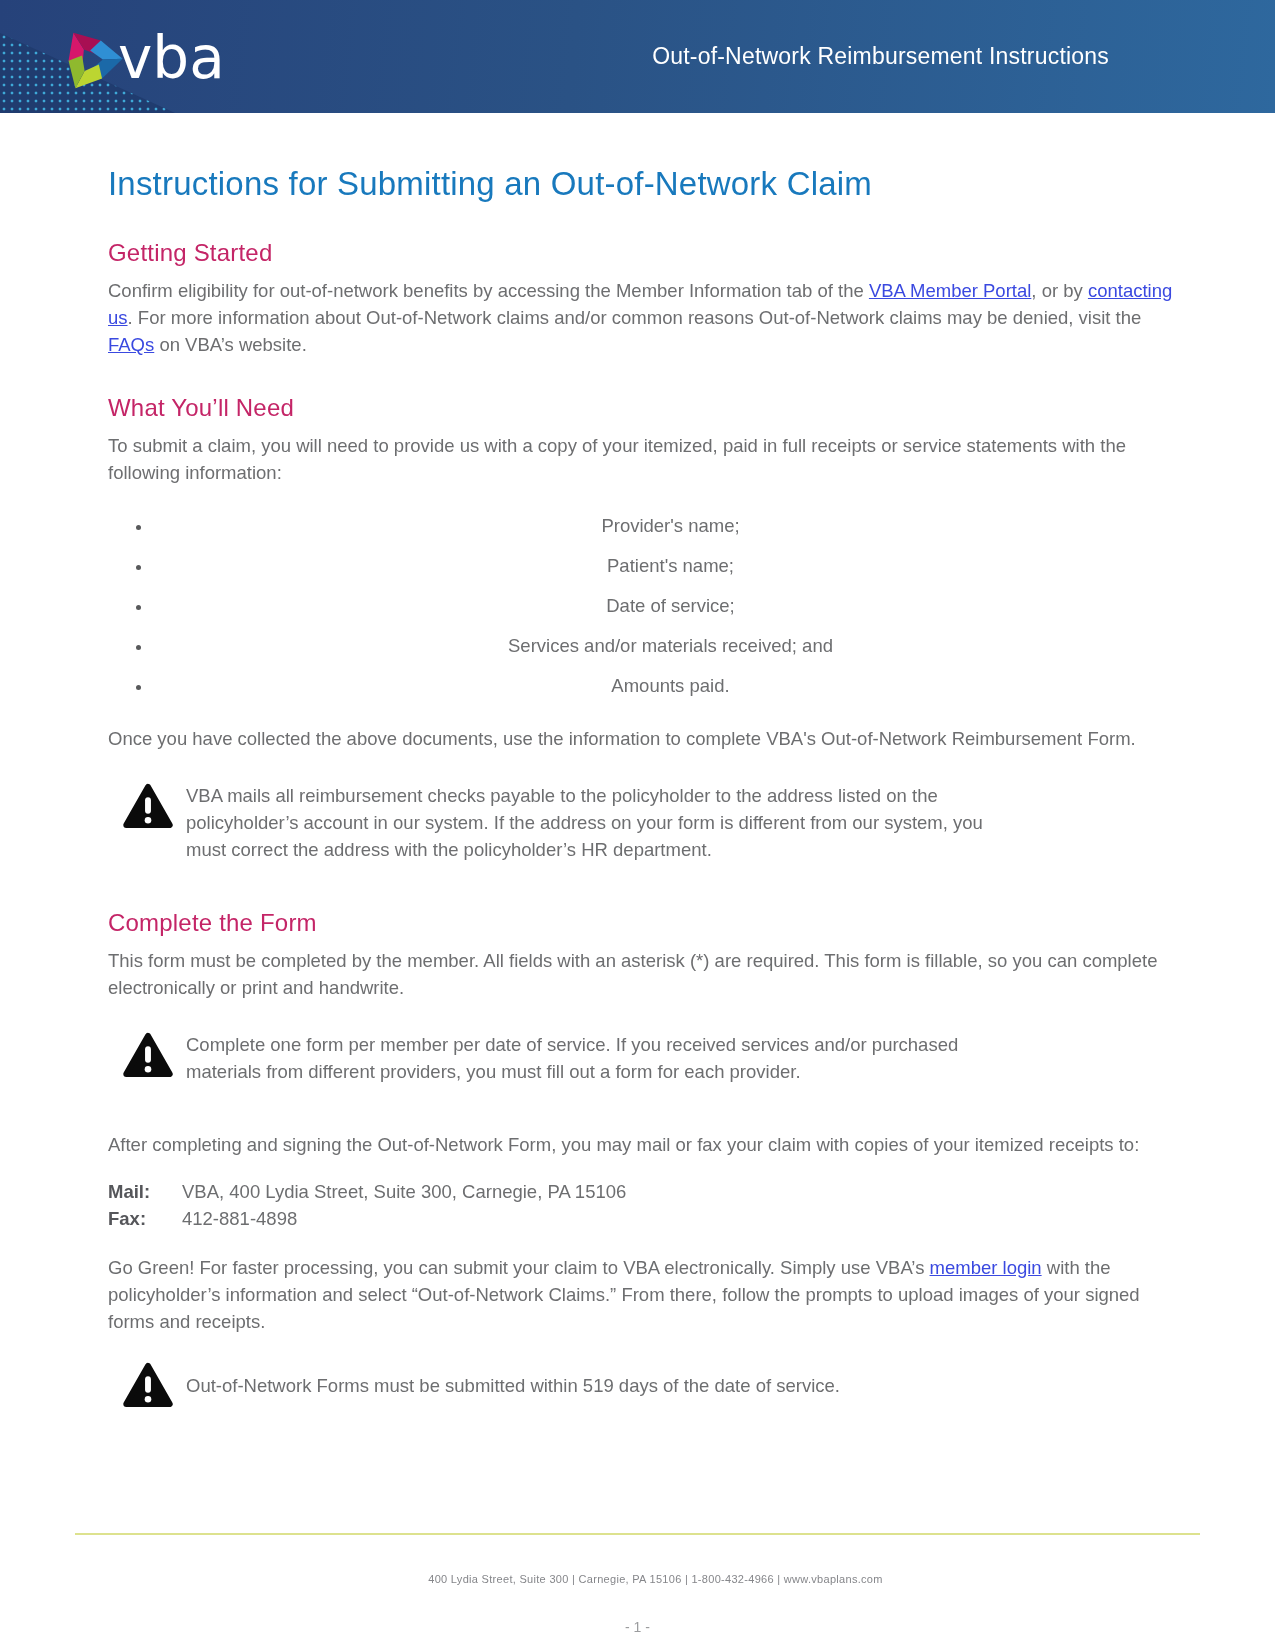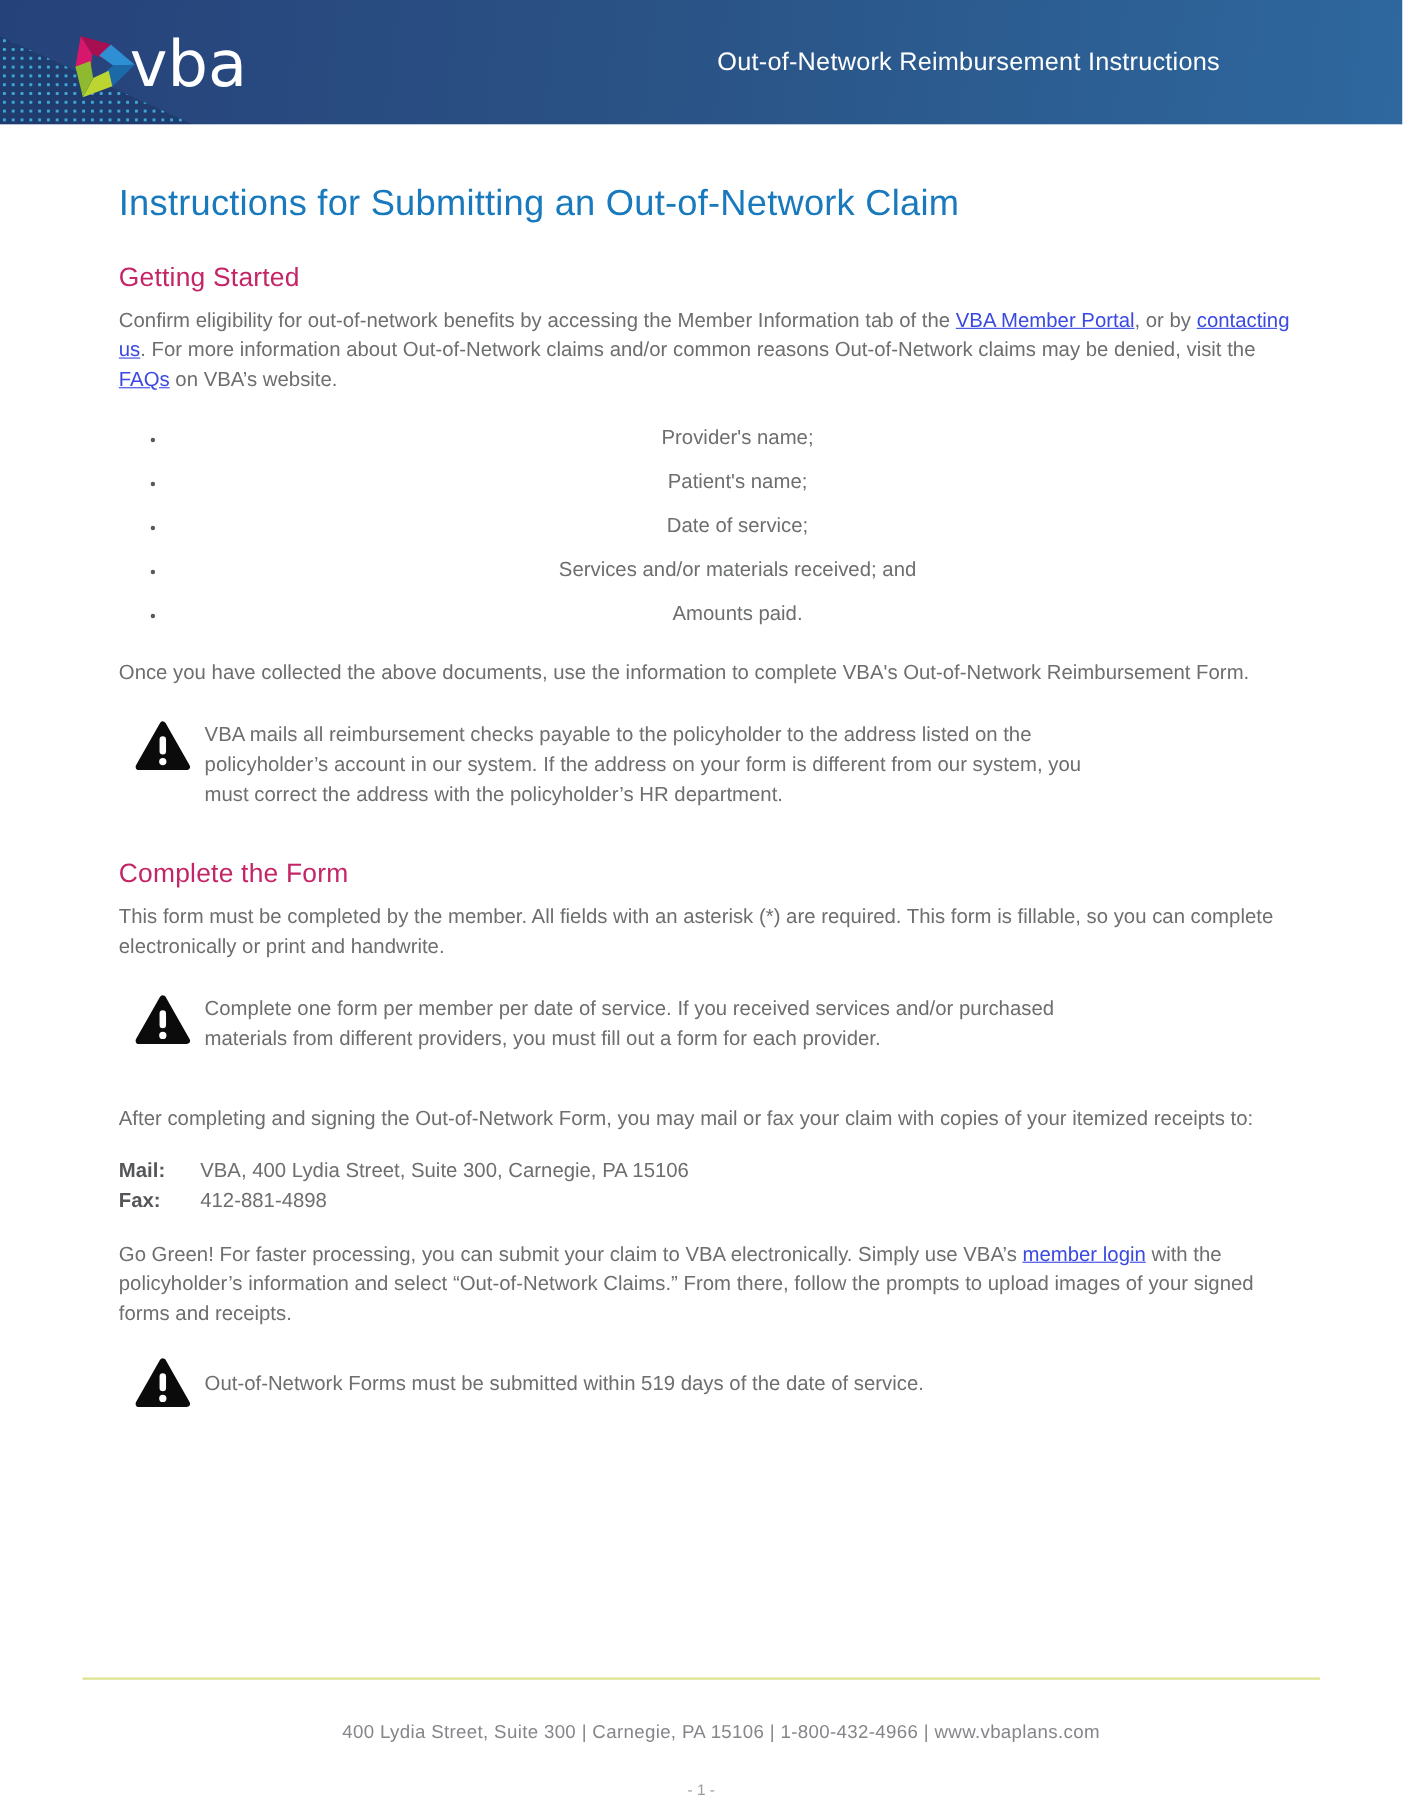--- a/index.html
+++ b/index.html
@@ -59,21 +59,21 @@
   .warning.single { align-items: center; margin: 26px 0 12px; }
 
   .contact-row { display: flex; font-size: 18.5px; line-height: 27px; }
   .contact-row .contact-label { width: 74px; font-weight: 700; color: #55565a; }
   .contact-block { margin: 20px 0 22px; }
 
   
   .footer { position: absolute; left: 0; right: 0; bottom: 0; }
   .footer-rule { height: 2px; background: #dde28e; margin: 0 75px; }
   .footer-info {
-    text-align: center; color: #85868a; font-size: 17px;
+    text-align: center; color: #85868a; font-size: 11px;
     letter-spacing: 0.3px; margin-top: 38px; padding-left: 36px;
   }
   .page-number {
     text-align: center; color: #9b9c9e; font-size: 14px;
     margin-top: 34px; padding-bottom: 14px;
   }
 </style>
 </head>
 <body>
 
@@ -103,20 +103,22 @@
   <div class="header-title">Out-of-Network Reimbursement Instructions</div>
 </div>
 
 <div class="content">
 
   <h1 class="page-title">Instructions for Submitting an Out-of-Network Claim</h1>
 
   <h2 class="section-heading">Getting Started</h2>
   <p class="body-text"><span>Confirm eligibility for out-of-network benefits by accessing the Member Information tab of the </span><a class="link">VBA Member Portal</a><span>, or by </span><a class="link">contacting us</a><span>. For more information about Out-of-Network claims and/or common reasons Out-of-Network claims may be denied, visit the </span><a class="link">FAQs</a><span> on VBA’s website.</span></p>
 
+  <h2 class="section-heading">What You’ll Need</h2>
+  <p class="body-text">To submit a claim, you will need to provide us with a copy of your itemized, paid in full receipts or service statements with the following information:</p>
   <ul class="bullet-list">
     <li>Provider's name;</li>
     <li>Patient's name;</li>
     <li>Date of service;</li>
     <li>Services and/or materials received; and</li>
     <li>Amounts paid.</li>
   </ul>
   <p class="body-text">Once you have collected the above documents, use the information to complete VBA's Out-of-Network Reimbursement Form.</p>
 
   <div class="warning">

